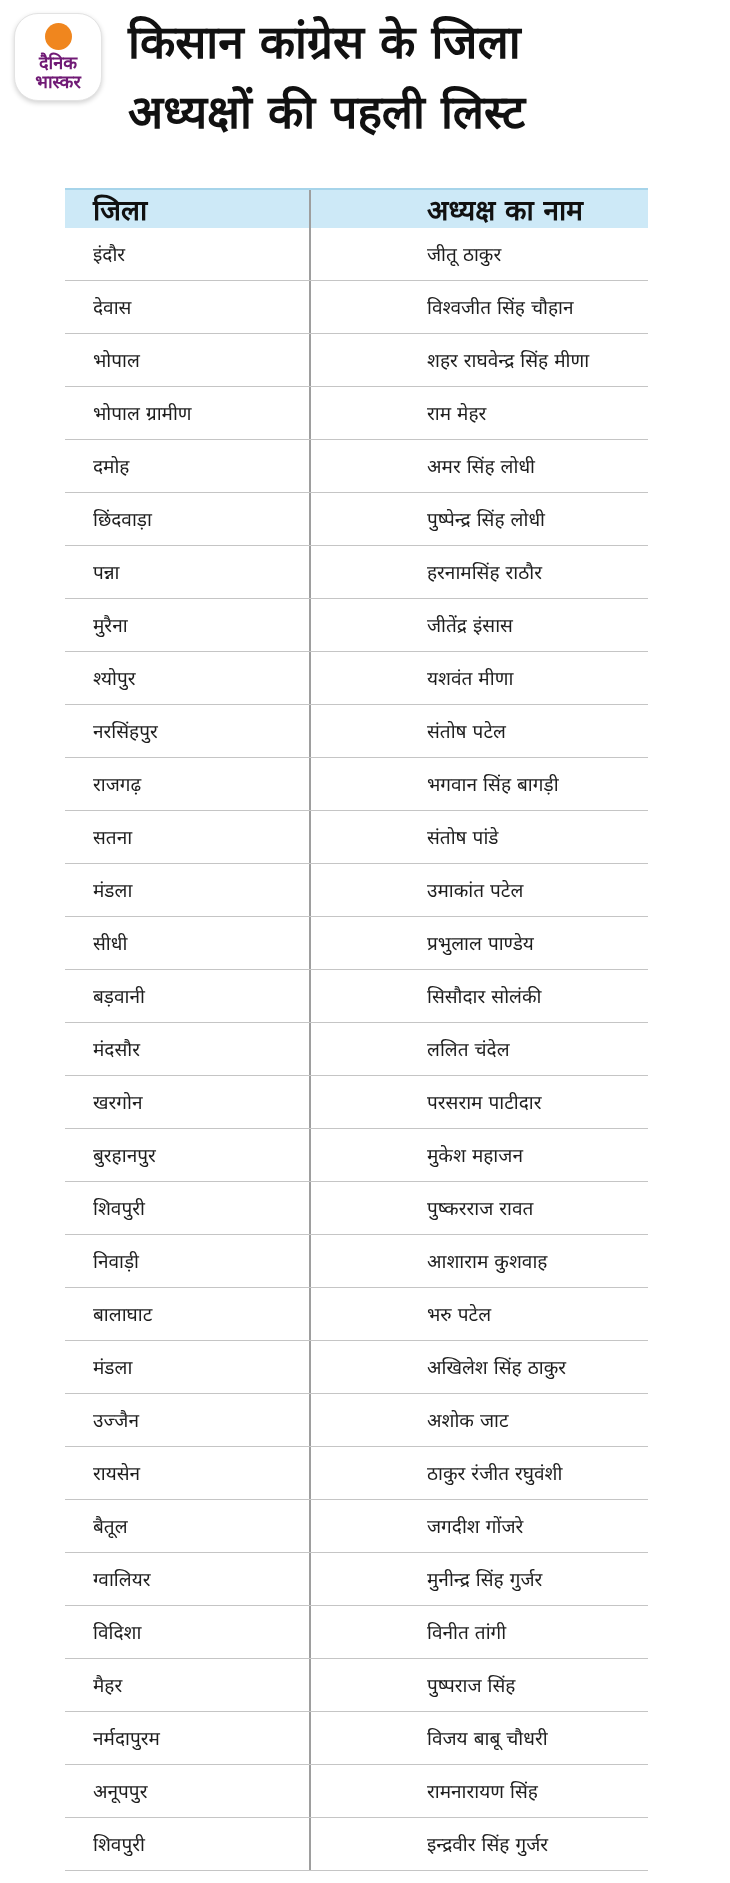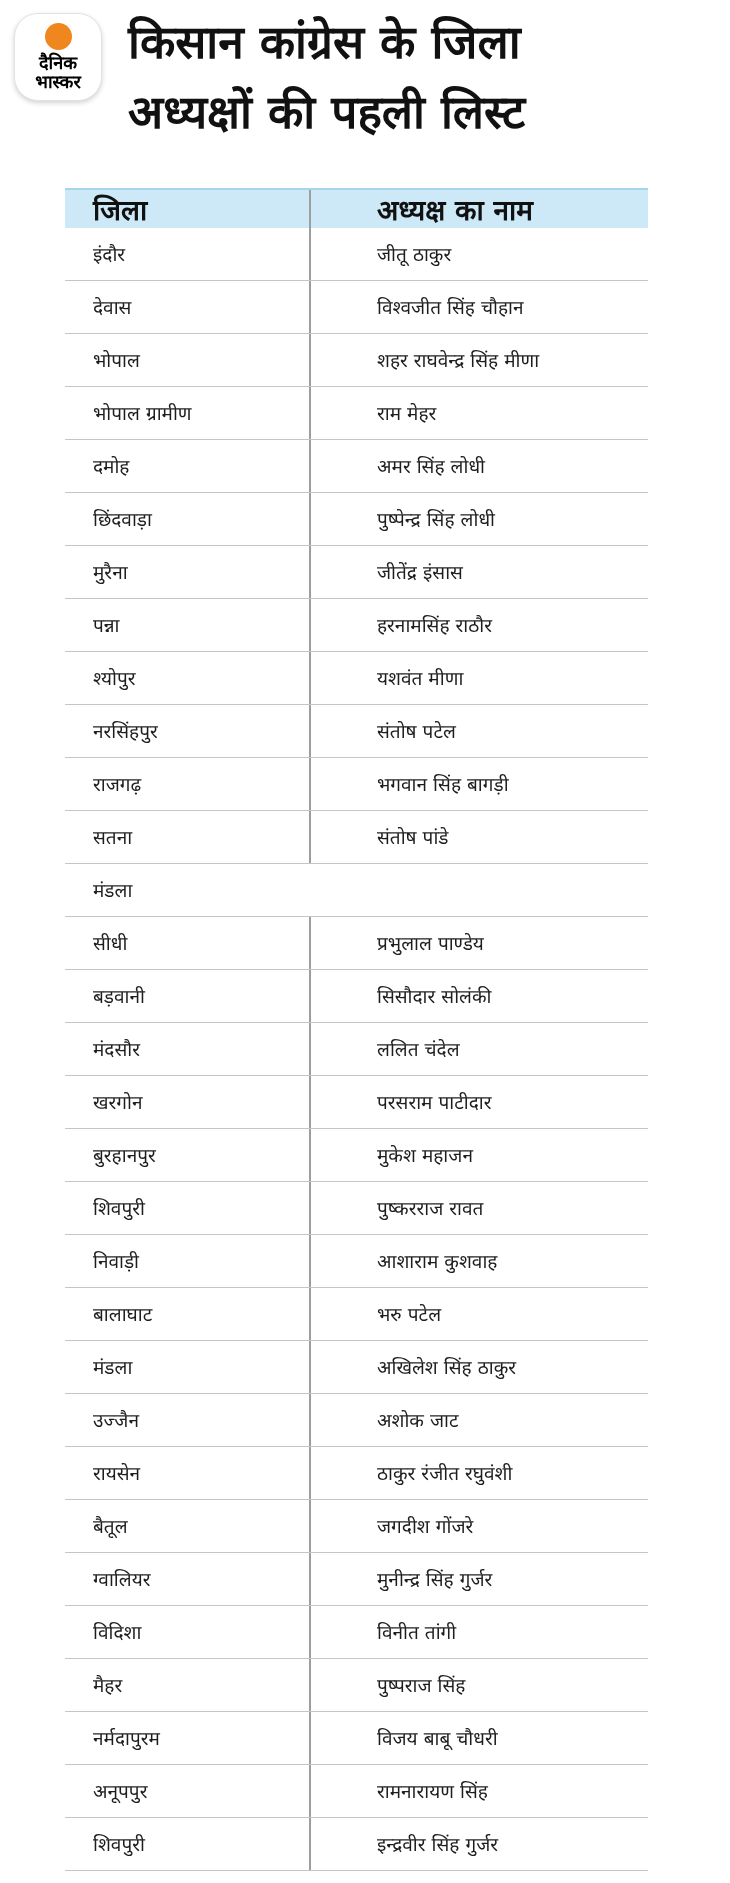--- a/index.html
+++ b/index.html
@@ -40,21 +40,21 @@
     width: 27px;
     height: 27px;
     border-radius: 50%;
     background: #F0861E;
     margin-bottom: 3px;
   }
   .logo-text {
     font-weight: 700;
     font-size: 18px;
     line-height: 19px;
-    color: #000000;
+    color: #701a75;
     text-align: center;
     letter-spacing: 0;
   }
   .title {
     margin-left: 26px;
     margin-top: -6px;
     font-size: 46px;
     line-height: 70px;
     font-weight: 700;
     color: #111111;
@@ -86,21 +86,21 @@
   .c1 {
     width: 244px;
     padding-left: 28px;
     box-sizing: border-box;
     display: flex;
     align-items: center;
     white-space: nowrap;
   }
   .c2 {
     flex: 1;
-    padding-left: 66px;
+    padding-left: 116px;
     box-sizing: border-box;
     border-left: 2px solid #9E9E9E;
     display: flex;
     align-items: center;
     white-space: nowrap;
   }
 </style>
 </head>
 <body>
 
@@ -148,30 +148,30 @@
     <div class="c1">दमोह</div>
     <div class="c2">अमर सिंह लोधी</div>
   </div>
 
   <div class="row">
     <div class="c1">छिंदवाड़ा</div>
     <div class="c2">पुष्पेन्द्र सिंह लोधी</div>
   </div>
 
   <div class="row">
+    <div class="c1">पन्ना</div>
+    <div class="c2">हरनामसिंह राठौर</div>
+  </div>
+
+  <div class="row">
     <div class="c1">मुरैना</div>
     <div class="c2">जीतेंद्र इंसास</div>
   </div>
 
   <div class="row">
-    <div class="c1">पन्ना</div>
-    <div class="c2">हरनामसिंह राठौर</div>
-  </div>
-
-  <div class="row">
     <div class="c1">श्योपुर</div>
     <div class="c2">यशवंत मीणा</div>
   </div>
 
   <div class="row">
     <div class="c1">नरसिंहपुर</div>
     <div class="c2">संतोष पटेल</div>
   </div>
 
   <div class="row">
@@ -179,20 +179,21 @@
     <div class="c2">भगवान सिंह बागड़ी</div>
   </div>
 
   <div class="row">
     <div class="c1">सतना</div>
     <div class="c2">संतोष पांडे</div>
   </div>
 
   <div class="row">
     <div class="c1">मंडला</div>
+    <div class="c2">उमाकांत पटेल</div>
   </div>
 
   <div class="row">
     <div class="c1">सीधी</div>
     <div class="c2">प्रभुलाल पाण्डेय</div>
   </div>
 
   <div class="row">
     <div class="c1">बड़वानी</div>
     <div class="c2">सिसौदार सोलंकी</div>

